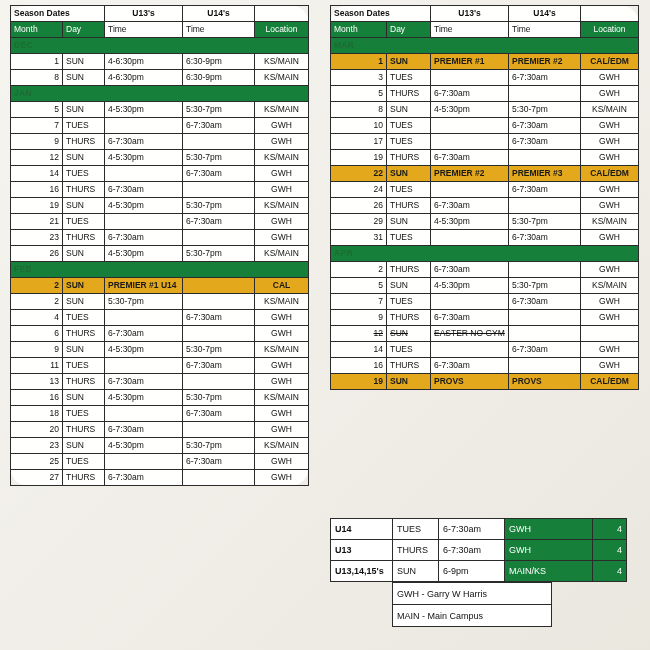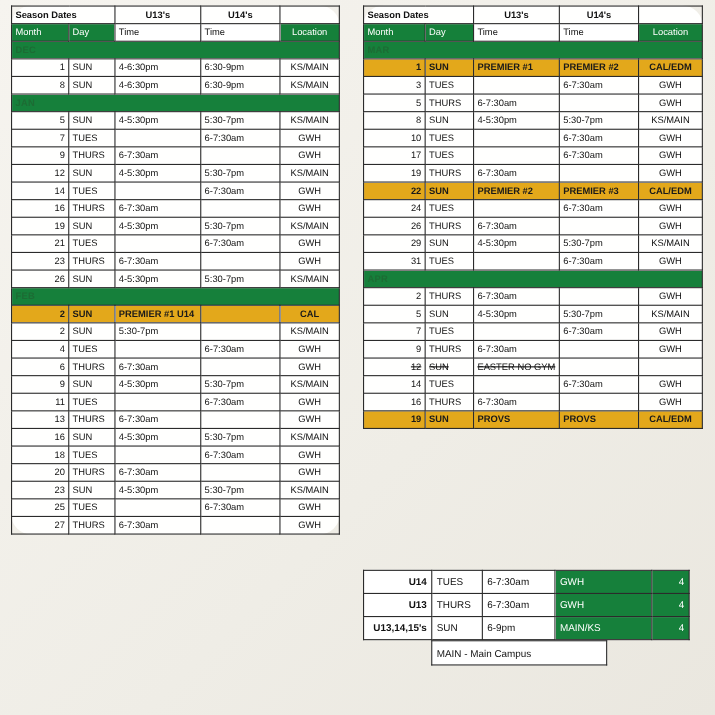--- a/index.html
+++ b/index.html
@@ -99,21 +99,21 @@
     background: #fff;
   }
   table.legend td {
     border: 1px solid #2b2b2b;
     font-size: 9px;
     padding: 2px 4px;
     height: 16px;
     white-space: nowrap;
     overflow: hidden;
   }
-  table.legend td.grp { font-weight: bold; text-align: right; }
+  table.legend td.grp { font-weight: bold; }
   table.legend td.green {
     background: #16803b;
     color: #ffffff;
   }
   table.legend td.cnt {
     background: #16803b;
     color: #ffffff;
     text-align: right;
   }
   table.notes {
@@ -549,19 +549,22 @@
             <td>SUN</td>
             <td>6-9pm</td>
             <td class="green">MAIN/KS</td>
             <td class="cnt">4</td>
           </tr>
         </tbody>
     </table>
     <table class="notes">
       <tbody id="notes-body">
           <tr>
+            <td>GWH - Garry W Harris</td>
+          </tr>
+          <tr>
             <td>MAIN - Main Campus</td>
           </tr>
         </tbody>
     </table>
   </div>
 
 </div>
 
 </body></html>

